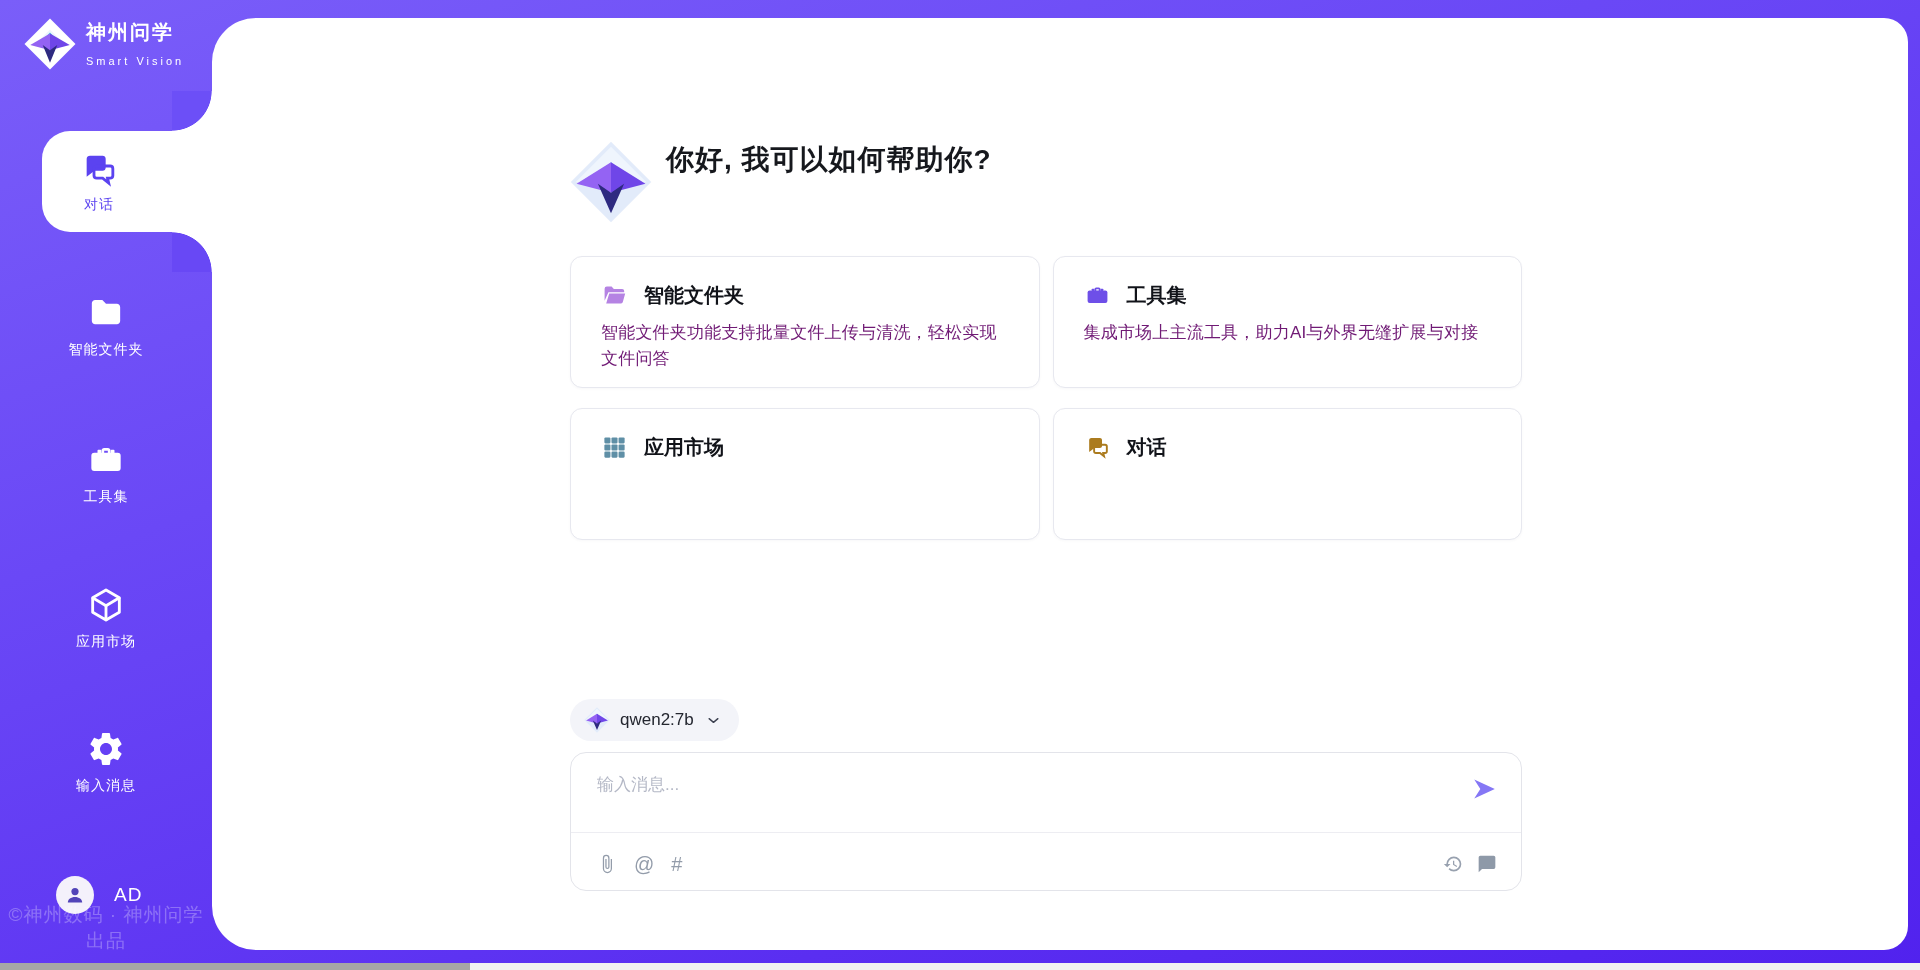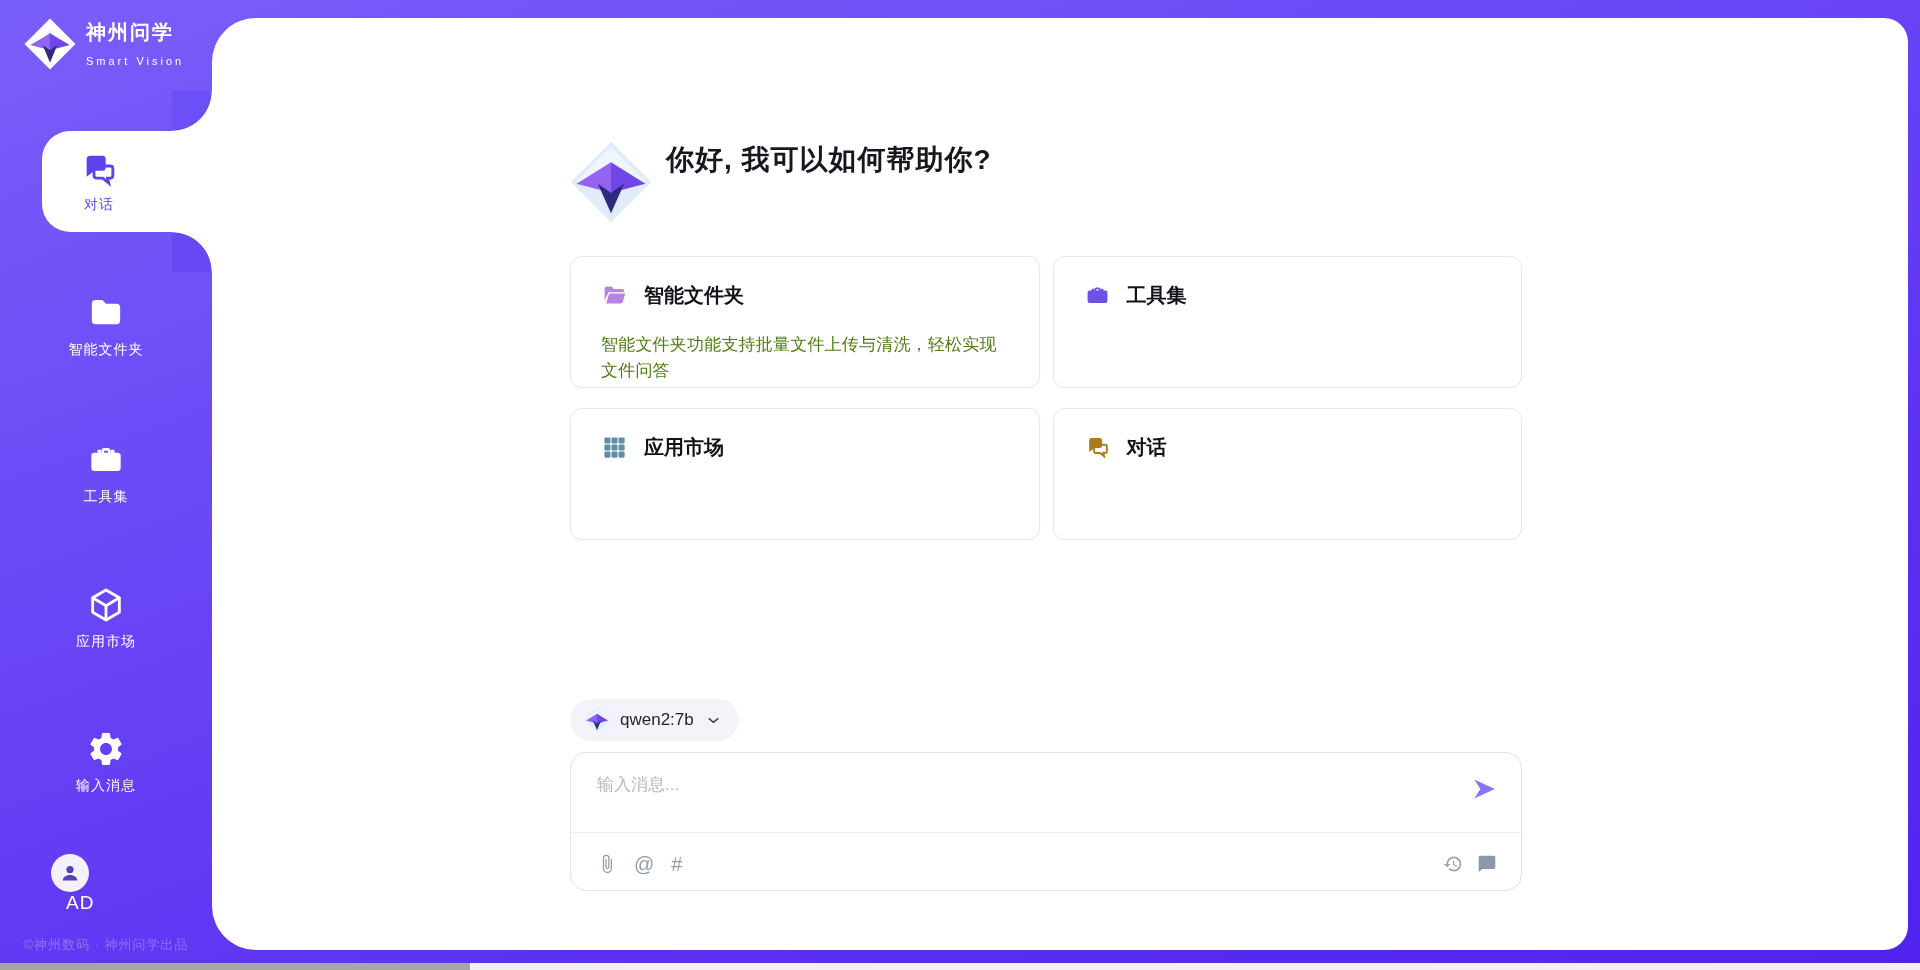--- a/index.html
+++ b/index.html
@@ -37,46 +37,46 @@
     background:#fff; border-radius:28px 0 0 28px; z-index:3;
     display:flex; flex-direction:column; align-items:center; justify-content:center;
     padding-right:58px; color:#5b43f0; cursor:pointer;
   }
   .nav-tab .nav-icon { width:40px; height:40px; }
   .nav-tab .nav-label { font-size:14px; margin-top:6px; letter-spacing:1px; color:#5b43f0; }
   .fillet { position:absolute; width:40px; height:40px; left:172px; z-index:3; }
   .fillet-top { top:91px; background:radial-gradient(circle 40px at 0 0, #6c4ff7 39.3px, #ffffff 40px); }
   .fillet-bottom { top:232px; background:radial-gradient(circle 40px at 0 100%, #6848f5 39.3px, #ffffff 40px); }
 
-  .user-row { position:absolute; left:46px; bottom:56px; display:flex; align-items:center;flex-direction:column; }
+  .user-row { position:absolute; left:56px; bottom:56px; display:flex; align-items:center; }
   .avatar { width:38px; height:38px; border-radius:50%; background:#f4f1fb; display:flex; align-items:center; justify-content:center; }
   .avatar svg { width:24px; height:24px; }
   .user-name { color:#fff; font-size:19px; margin-left:20px; letter-spacing:1px; }
 
   .sidebar-footer {
     position:absolute; left:0; bottom:16px; width:212px; text-align:center;
-    color:rgba(255,255,255,0.28); font-size:13px; letter-spacing:1px;
+    color:rgba(255,255,255,0.28); font-size:19px; letter-spacing:1px;
   }
 
   
   .content { position:relative; margin-left:358px; width:952px; z-index:2; }
 
   .hero { display:flex; align-items:flex-start; gap:14px; padding-top:123px; }
   .hero .hero-logo { width:82px; height:82px; }
   .hero h1 { font-size:28px; font-weight:bold; color:#16181d; letter-spacing:1px; }
 
   .cards { margin-top:33px; display:grid; grid-template-columns:1fr 1fr; column-gap:13px; row-gap:20px; }
   .card {
     height:132px; background:#fff; border:1px solid #e7e8ef; border-radius:12px;
     padding:25px 30px 0 30px; cursor:pointer; box-shadow:0 1px 3px rgba(30,30,60,0.03);
   }
   .card-head { display:flex; align-items:center; gap:16px; }
   .card-head svg { width:27px; height:27px; flex:none; }
   .card-title { font-size:20px; font-weight:bold; color:#111319; }
-  .card-desc { margin-top:23px; font-size:17px; color:#4d7c0f; line-height:1.5; letter-spacing:0.2px; }
+  .card-desc { margin-top:11px; font-size:17px; color:#701a75; line-height:1.5; letter-spacing:0.2px; }
 
   .composer { margin-top:159px; }
   .model-pill {
     display:inline-flex; align-items:center; gap:10px; height:42px; padding:0 18px 0 14px;
     background:#f3f4f9; border-radius:21px; cursor:pointer;
   }
   .model-pill .pill-logo { width:26px; height:26px; }
   .model-name { font-size:17px; color:#23262f; }
   .model-chevron { width:15px; height:15px; margin-left:2px; }
 
@@ -146,20 +146,21 @@
       <div class="card">
         <div class="card-head">
           <svg viewBox="0 0 24 24" fill="#6e4fe8">
             <path d="M9.3 8.6V6.4c0-.9.7-1.6 1.6-1.6h2.2c.9 0 1.6.7 1.6 1.6v2.2h-1.6V6.4h-2.2v2.2H9.3z"></path>
             <rect x="3.2" y="7.6" width="17.6" height="11" rx="1.8"></rect>
             <rect x="6.9" y="5.9" width="2.3" height="3.4" rx="0.5"></rect>
             <rect x="14.8" y="5.9" width="2.3" height="3.4" rx="0.5"></rect>
           </svg>
           <div class="card-title">工具集</div>
         </div>
+        <div class="card-desc">集成市场上主流工具，助力AI与外界无缝扩展与对接</div>
       </div>
 
       <div class="card">
         <div class="card-head">
           <svg viewBox="0 0 24 24" fill="#5f8fa6">
             <rect x="3" y="3" width="5.4" height="5.4" rx="1"></rect>
               <rect x="9.3" y="3" width="5.4" height="5.4" rx="1"></rect>
               <rect x="15.6" y="3" width="5.4" height="5.4" rx="1"></rect>
             <rect x="3" y="9.3" width="5.4" height="5.4" rx="1"></rect>
               <rect x="9.3" y="9.3" width="5.4" height="5.4" rx="1"></rect>

